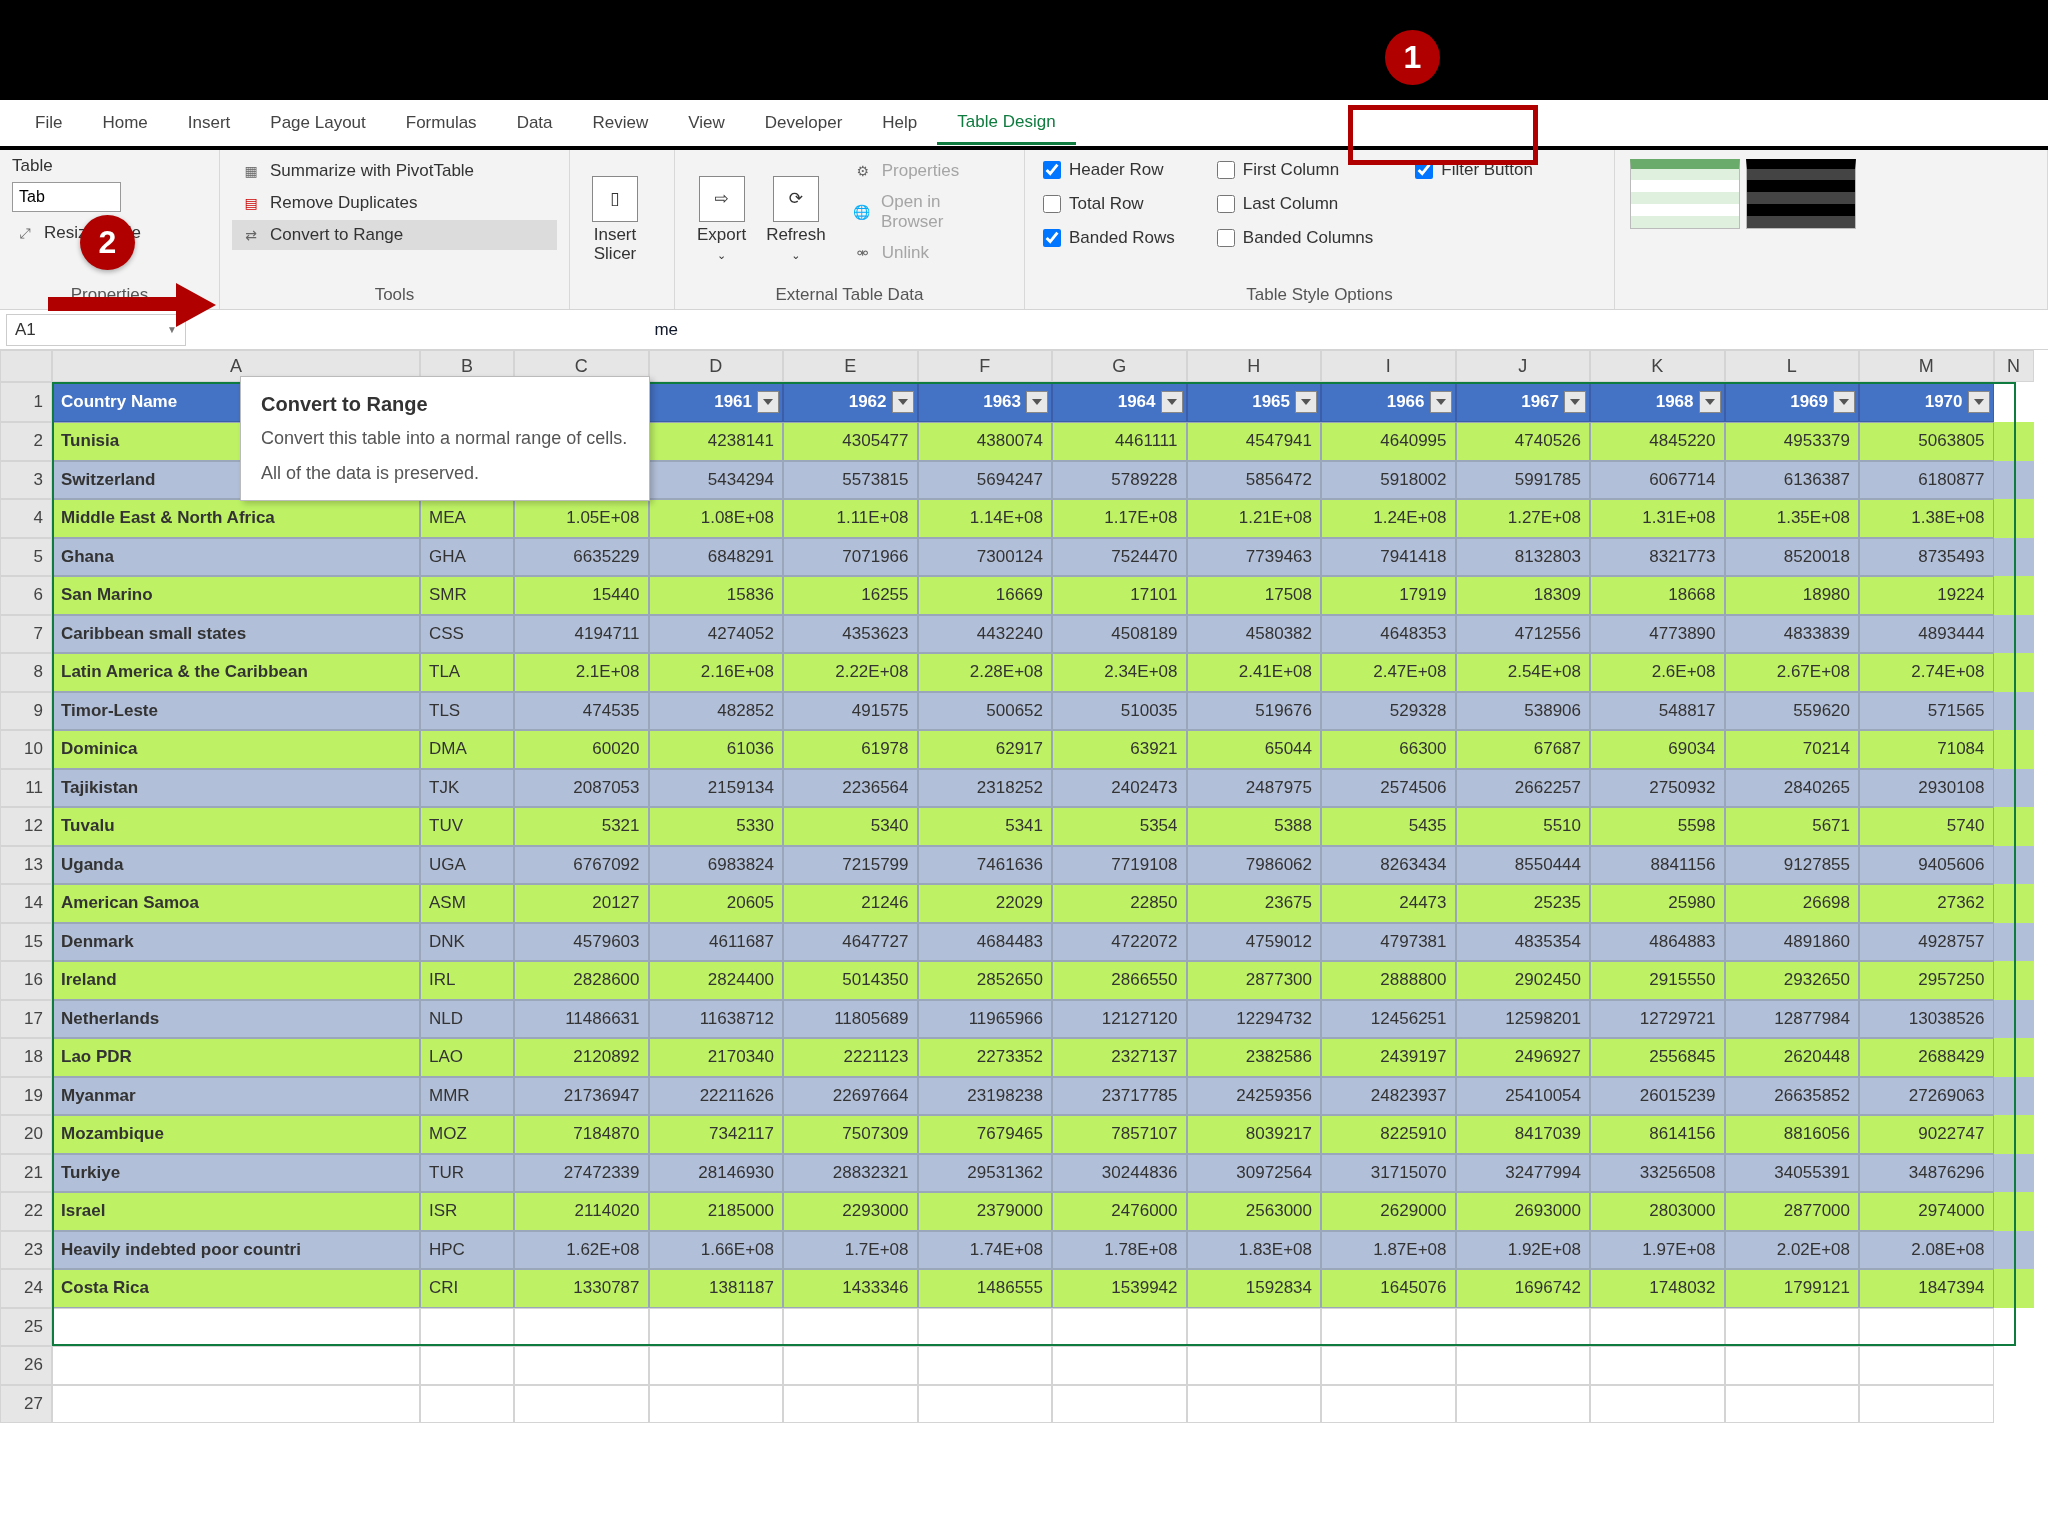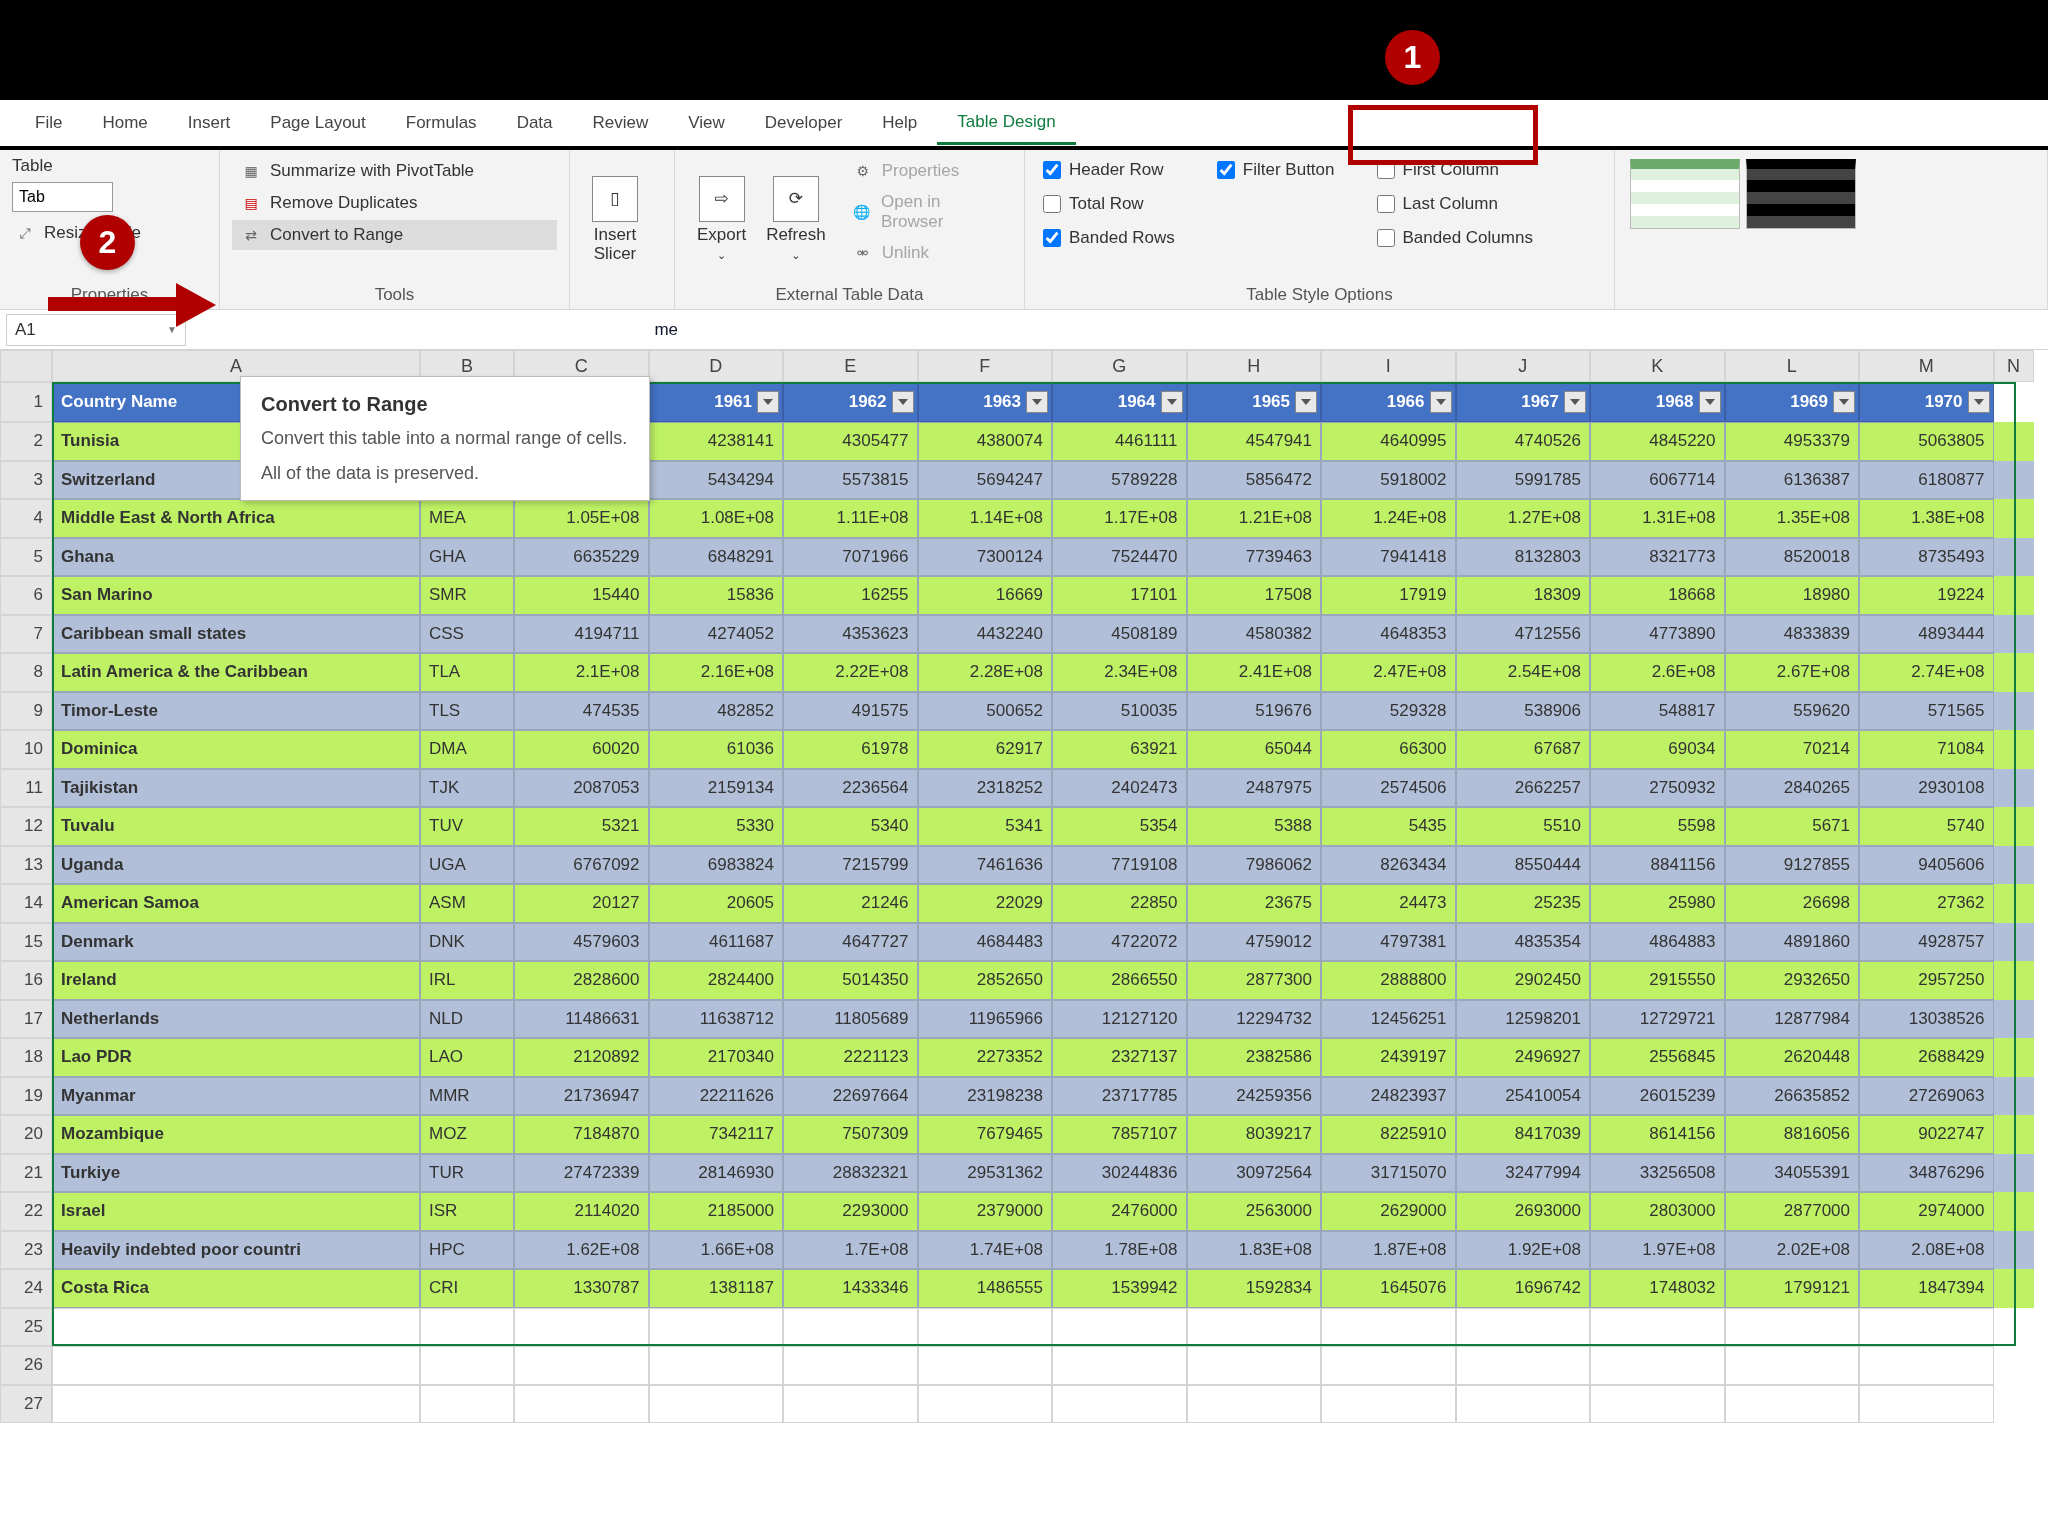--- a/index.html
+++ b/index.html
@@ -25,21 +25,21 @@
 .btn-stack .btn { display: flex; align-items: center; gap: 8px; padding: 4px 8px; color: #333; }
 .btn-stack .btn.hover { background: #dcdcdc; }
 .big-btn { display: flex; flex-direction: column; align-items: center; justify-content: center; padding: 4px 10px; gap: 4px; color: #333; }
 .big-btn .lbl { text-align: center; font-size: 17px; line-height: 1.1; }
 .sq-icon { width: 46px; height: 46px; background: #fff; border: 1px solid #888; display: inline-flex; align-items: center; justify-content: center; }
 .sm-icon { width: 22px; height: 22px; display: inline-flex; align-items: center; justify-content: center; font-size: 14px; color: #666; }
 .disabled, .disabled .lbl { color: #a5a5a5 !important; }
 .check-row { display: flex; align-items: center; gap: 8px; padding: 4px 6px; }
 .check-row input { width: 18px; height: 18px; }
 .check-col { display: flex; flex-direction: column; gap: 6px; margin-right: 30px; }
-.table-name-field { width: 101px; height: 30px; background: #fff; border: 1px solid #999; padding: 2px 6px; font-size: 16px; }
+.table-name-field { width: 109px; height: 30px; background: #fff; border: 1px solid #999; padding: 2px 6px; font-size: 16px; }
 
 .style-thumb { width: 110px; height: 70px; background: #fff; border: 1px solid #bbb; margin: 3px; }
 .style-thumb.green { background: repeating-linear-gradient(0deg, #dff0df 0, #dff0df 12px, #fff 12px, #fff 24px); border-top: 10px solid #6aaa6a; }
 .style-thumb.dark { background: repeating-linear-gradient(0deg, #444 0, #444 12px, #000 12px, #000 24px); border-top: 10px solid #000; }
 
 .formula-bar { height: 40px; border-bottom: 1px solid #d4d4d4; display: flex; align-items: center; background: #fff; }
 .name-box { width: 180px; border: 1px solid #ccc; height: 32px; margin-left: 6px; display: flex; align-items: center; padding: 0 8px; justify-content: space-between; }
 .name-box .dd { font-size: 10px; color: #777; }
 .fx-box { flex: 1; padding: 0 10px; color: #0f172a; }
 
@@ -176,36 +176,36 @@
             <input type="checkbox" style="">
             <span>Total Row</span>
           </label>
         <label class="check-row">
             <input type="checkbox" checked="" style="">
             <span>Banded Rows</span>
           </label>
       </div>
       <div class="check-col">
         <label class="check-row">
-            <input type="checkbox" checked="" style="">
-            <span>Filter Button</span>
-          </label>
-      </div>
-      <div class="check-col">
-        <label class="check-row">
             <input type="checkbox" style="">
             <span>First Column</span>
           </label>
         <label class="check-row">
             <input type="checkbox" style="">
             <span>Last Column</span>
           </label>
         <label class="check-row">
             <input type="checkbox" style="">
             <span>Banded Columns</span>
+          </label>
+      </div>
+      <div class="check-col">
+        <label class="check-row">
+            <input type="checkbox" checked="" style="">
+            <span>Filter Button</span>
           </label>
       </div>
     </div>
     <div class="label">Table Style Options</div>
   </div>
 
   <div class="ribbon-group" style="flex:1;">
     <div class="body">
       <div class="style-thumb green"></div>
       <div class="style-thumb dark"></div>

